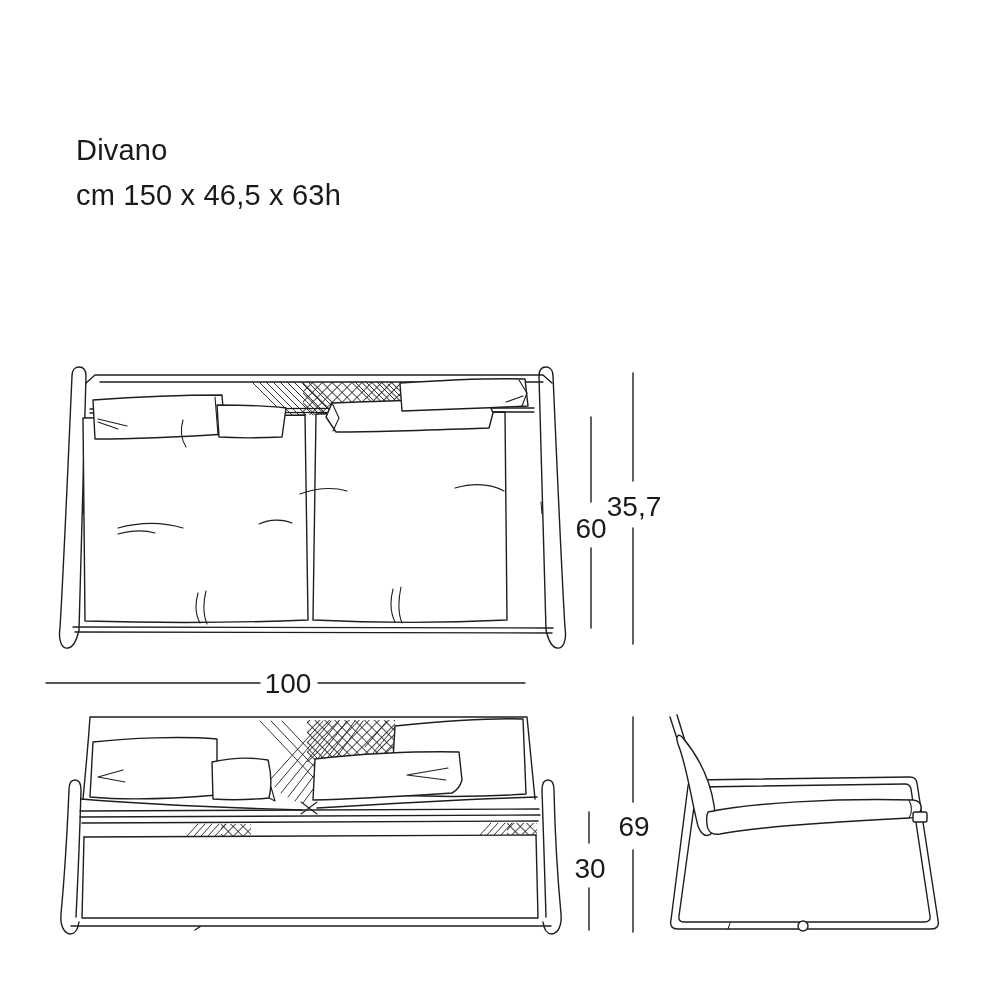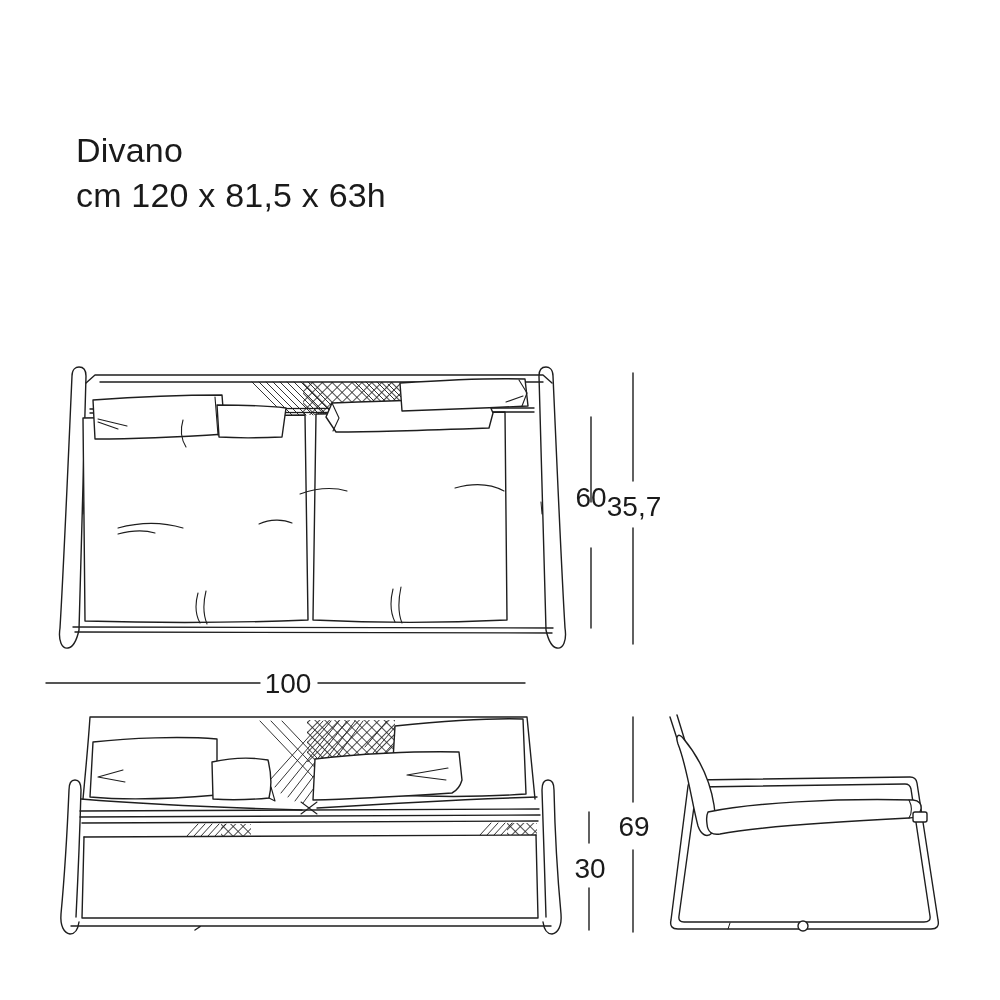--- a/index.html
+++ b/index.html
@@ -1,35 +1,35 @@
 <!DOCTYPE html>
 <html><head>
 <meta charset="utf-8">
 <style>
   html,body{margin:0;padding:0;background:#ffffff;}
   #canvas{
     position:relative;width:1000px;height:1000px;background:#ffffff;
     overflow:hidden;font-family:"Liberation Sans","DejaVu Sans",sans-serif;color:#1a1a1a;
   }
-  .title-block{position:absolute;left:76px;top:128px;font-size:34px;line-height:45px;
+  .title-block{position:absolute;left:76px;top:128px;font-size:29px;line-height:45px;
     letter-spacing:.2px;color:#1a1a1a;white-space:nowrap;}
   .view{position:absolute;}
   .dims-overlay{position:absolute;left:0;top:0;pointer-events:none;}
   .dim-label{position:absolute;transform:translate(-50%,-50%);font-size:28px;line-height:1;
     color:#1a1a1a;white-space:nowrap;}
   svg path,svg rect,svg circle{vector-effect:non-scaling-stroke;}
 </style>
 </head>
 <body>
 
 <div id="canvas">
 
   <div class="title-block">
     <div>Divano</div>
-    <div>cm 120 x 81,5 x 63h</div>
+    <div>cm 150 x 46,5 x 63h</div>
   </div>
 
   <svg class="view" style="left:55px;top:362px" width="515" height="292" viewBox="0 0 515 292" fill="none" stroke="#1e1e1e" stroke-width="1.4" stroke-linecap="round" stroke-linejoin="round">
     <defs>
       <pattern id="xh1" width="7" height="7" patternUnits="userSpaceOnUse" patternTransform="rotate(45)">
         <path d="M0,0.5 H7 M0.5,0 V7" stroke="#1e1e1e" stroke-width="0.8"></path>
       </pattern>
     </defs>
 
     <g>
@@ -158,18 +158,18 @@
 
   <svg class="dims-overlay" width="1000" height="1000" viewBox="0 0 1000 1000" fill="none" stroke="#1e1e1e" stroke-width="1.4" stroke-linecap="round">
     <path d="M591,417 V502 M591,548 V628"></path>
     <path d="M633,373 V481 M633,528 V644"></path>
     <path d="M46,683 H260 M318,683 H525"></path>
     <path d="M633,717 V802 M633,850 V932"></path>
     <path d="M589,812 V843 M589,888 V930"></path>
   </svg>
 
   <span class="dim-label" style="left:288px;top:684px">100</span>
-  <span class="dim-label" style="left:591px;top:498px">60</span>
+  <span class="dim-label" style="left:591px;top:529px">60</span>
   <span class="dim-label" style="left:634px;top:507px">35,7</span>
   <span class="dim-label" style="left:634px;top:827px">69</span>
   <span class="dim-label" style="left:590px;top:869px">30</span>
 
 </div>
 
 </body></html>

